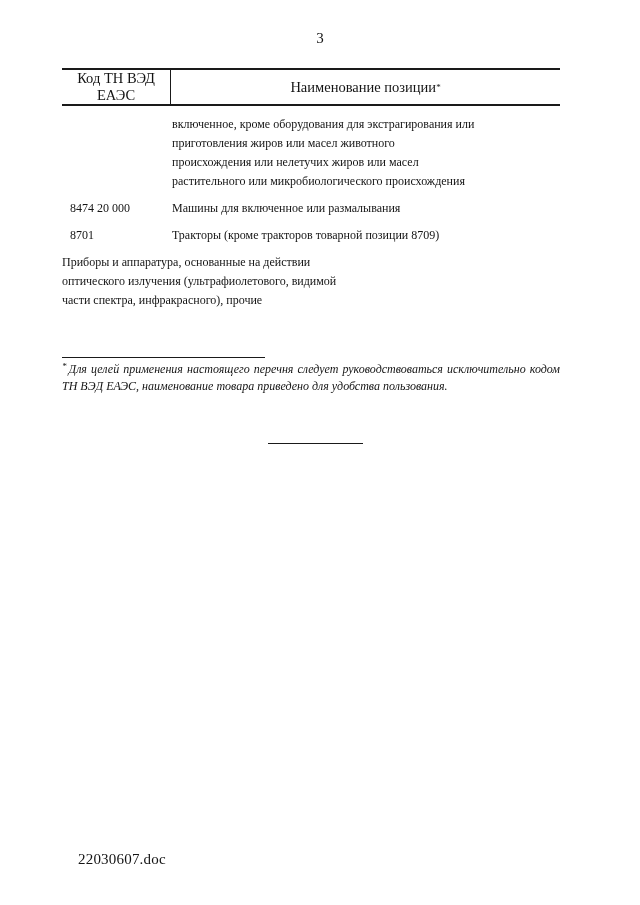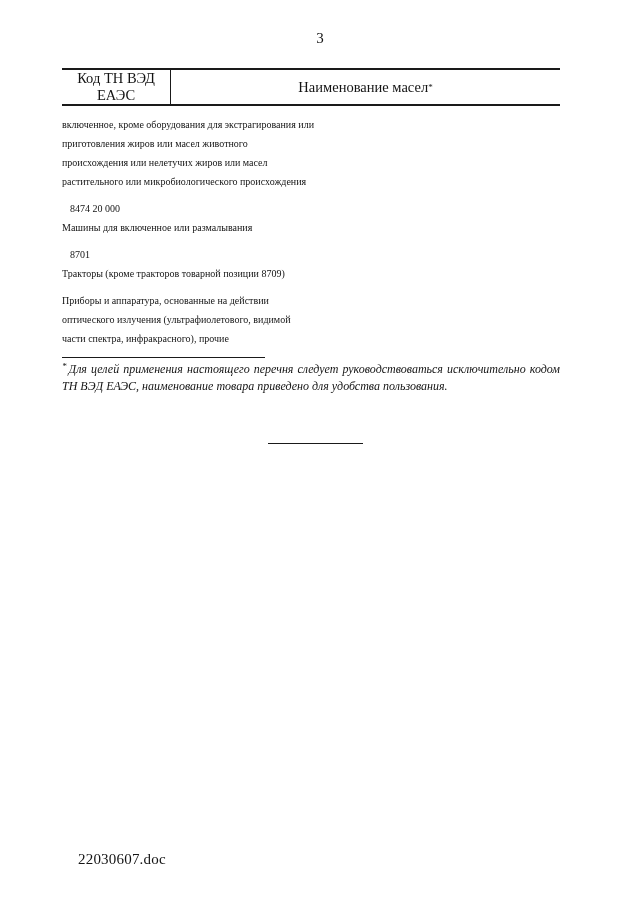--- a/index.html
+++ b/index.html
@@ -66,23 +66,22 @@
   
   .table-body {
     position: absolute;
     top: 115px;
     left: 62px;
     width: 500px;
   }
   .row {
     display: flex;
     margin-bottom: 8px;
-    font-size: 10px;
+    font-size: 12px;
     line-height: 19px;
-    flex-direction: column;
   }
   .cell-code {
     width: 110px;
     box-sizing: border-box;
     padding-left: 8px;
     flex-shrink: 0;
   }
   .cell-name {
     width: 390px;
     white-space: pre-line;
@@ -131,21 +130,21 @@
 </head>
 <body>
 
 <div class="page">
 
   <div class="page-number">3</div>
 
   <div class="table-header">
     <div class="th-code">Код ТН ВЭД ЕАЭС</div>
     <div class="th-name">
-      <span>Наименование масел</span>
+      <span>Наименование позиции</span>
         <sup class="fn-mark">*</sup>
     </div>
   </div>
 
   <div class="table-body">
     <div class="row">
       <div class="cell-code"></div>
       <div class="cell-name">включенное, кроме оборудования для экстрагирования или
 приготовления жиров или масел животного
 происхождения или нелетучих жиров или масел

